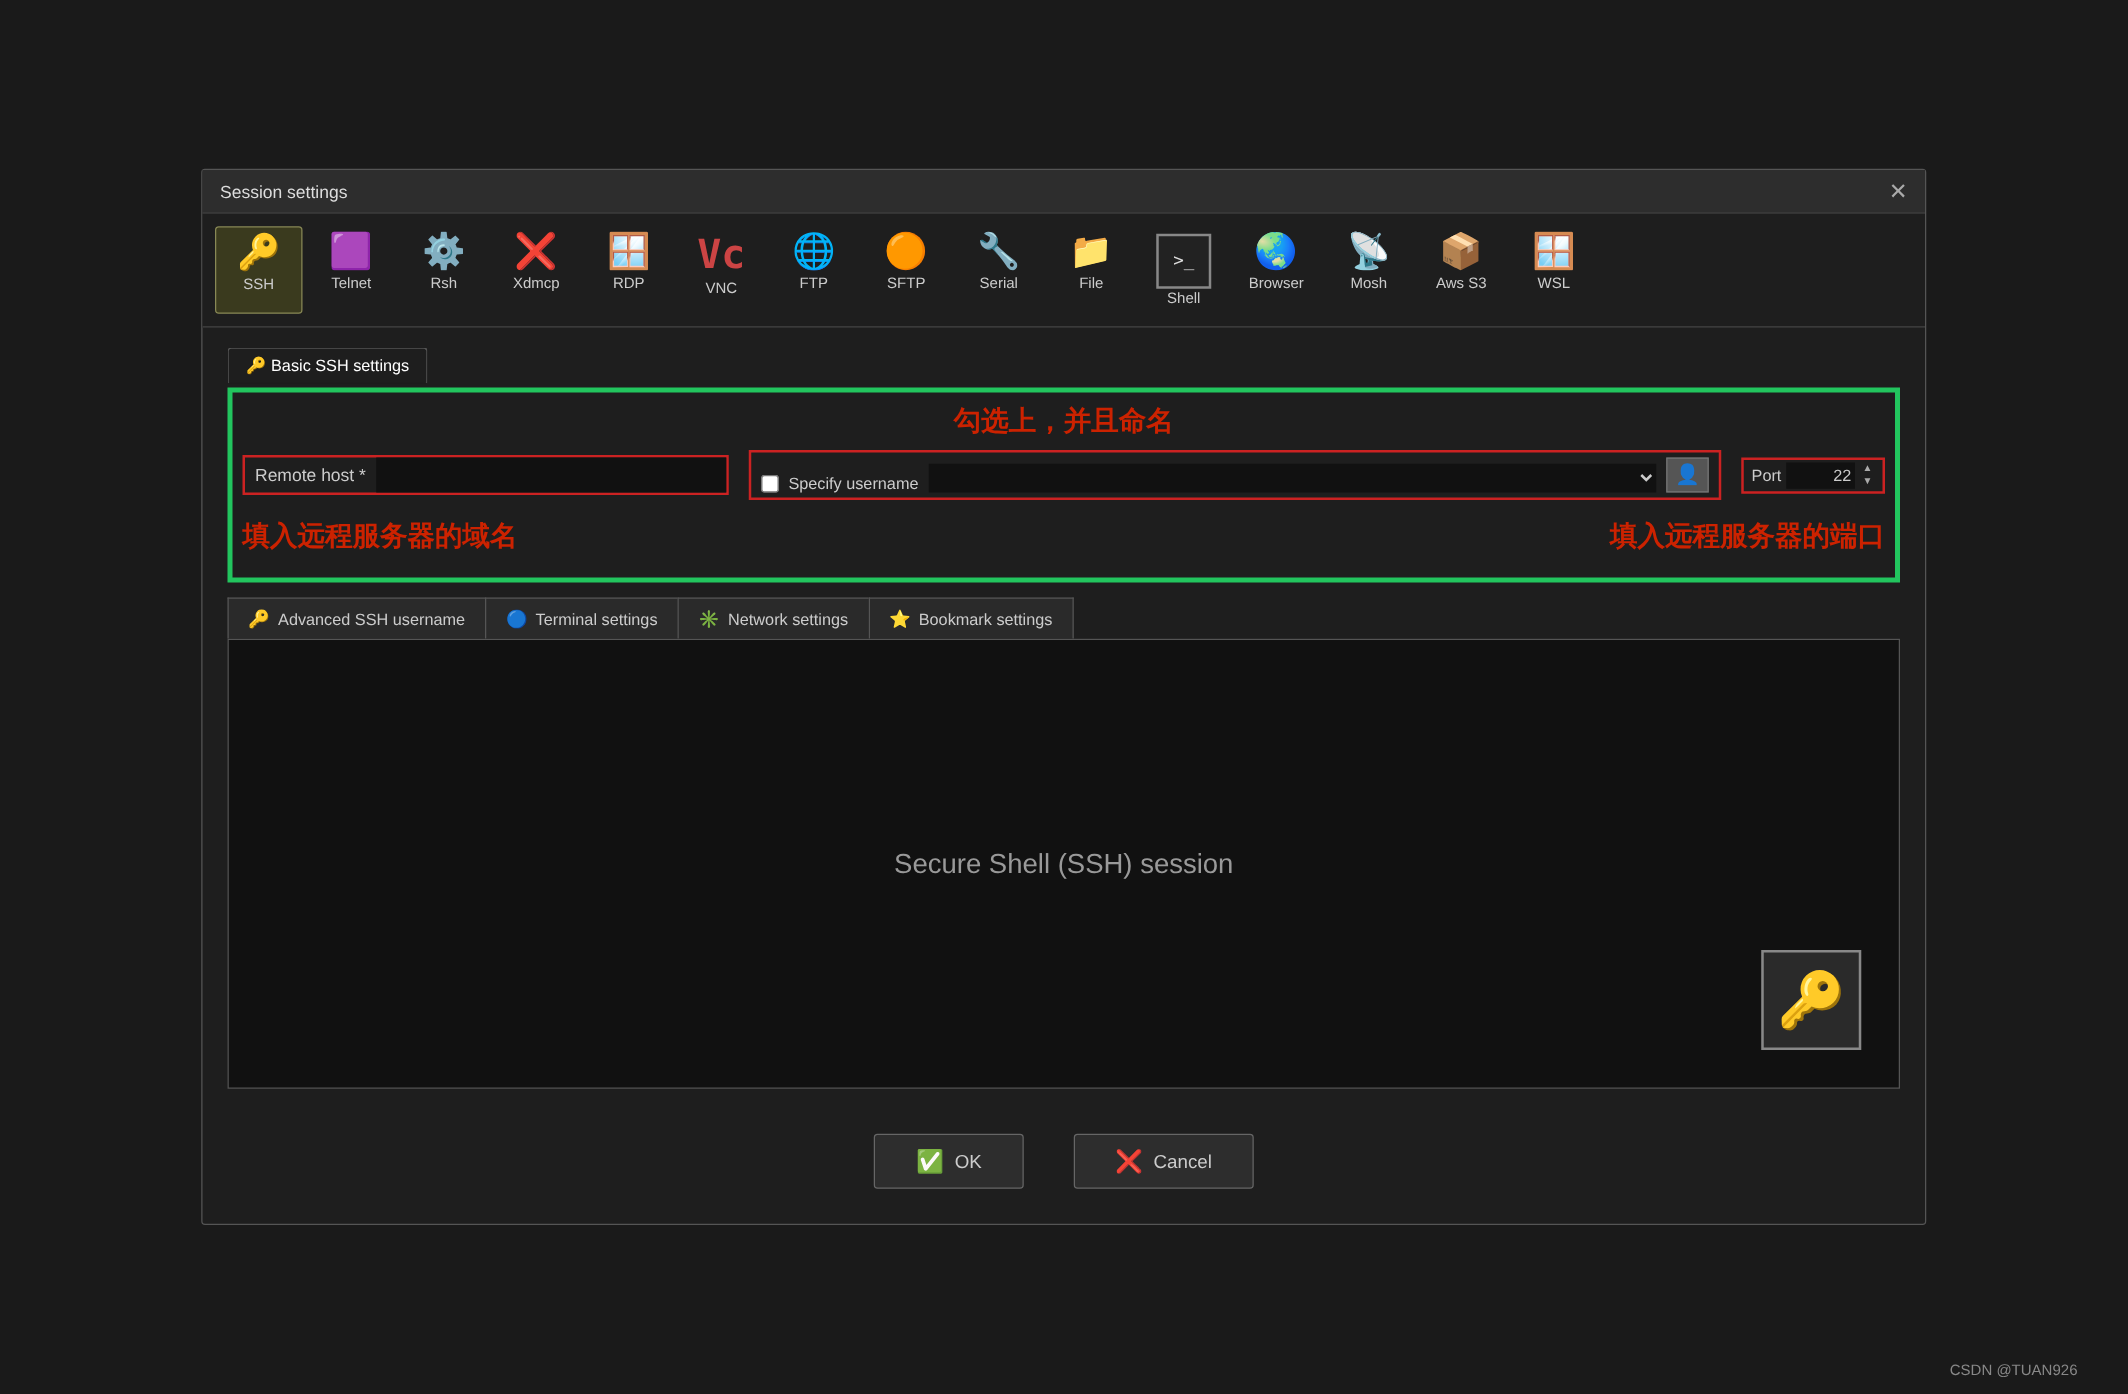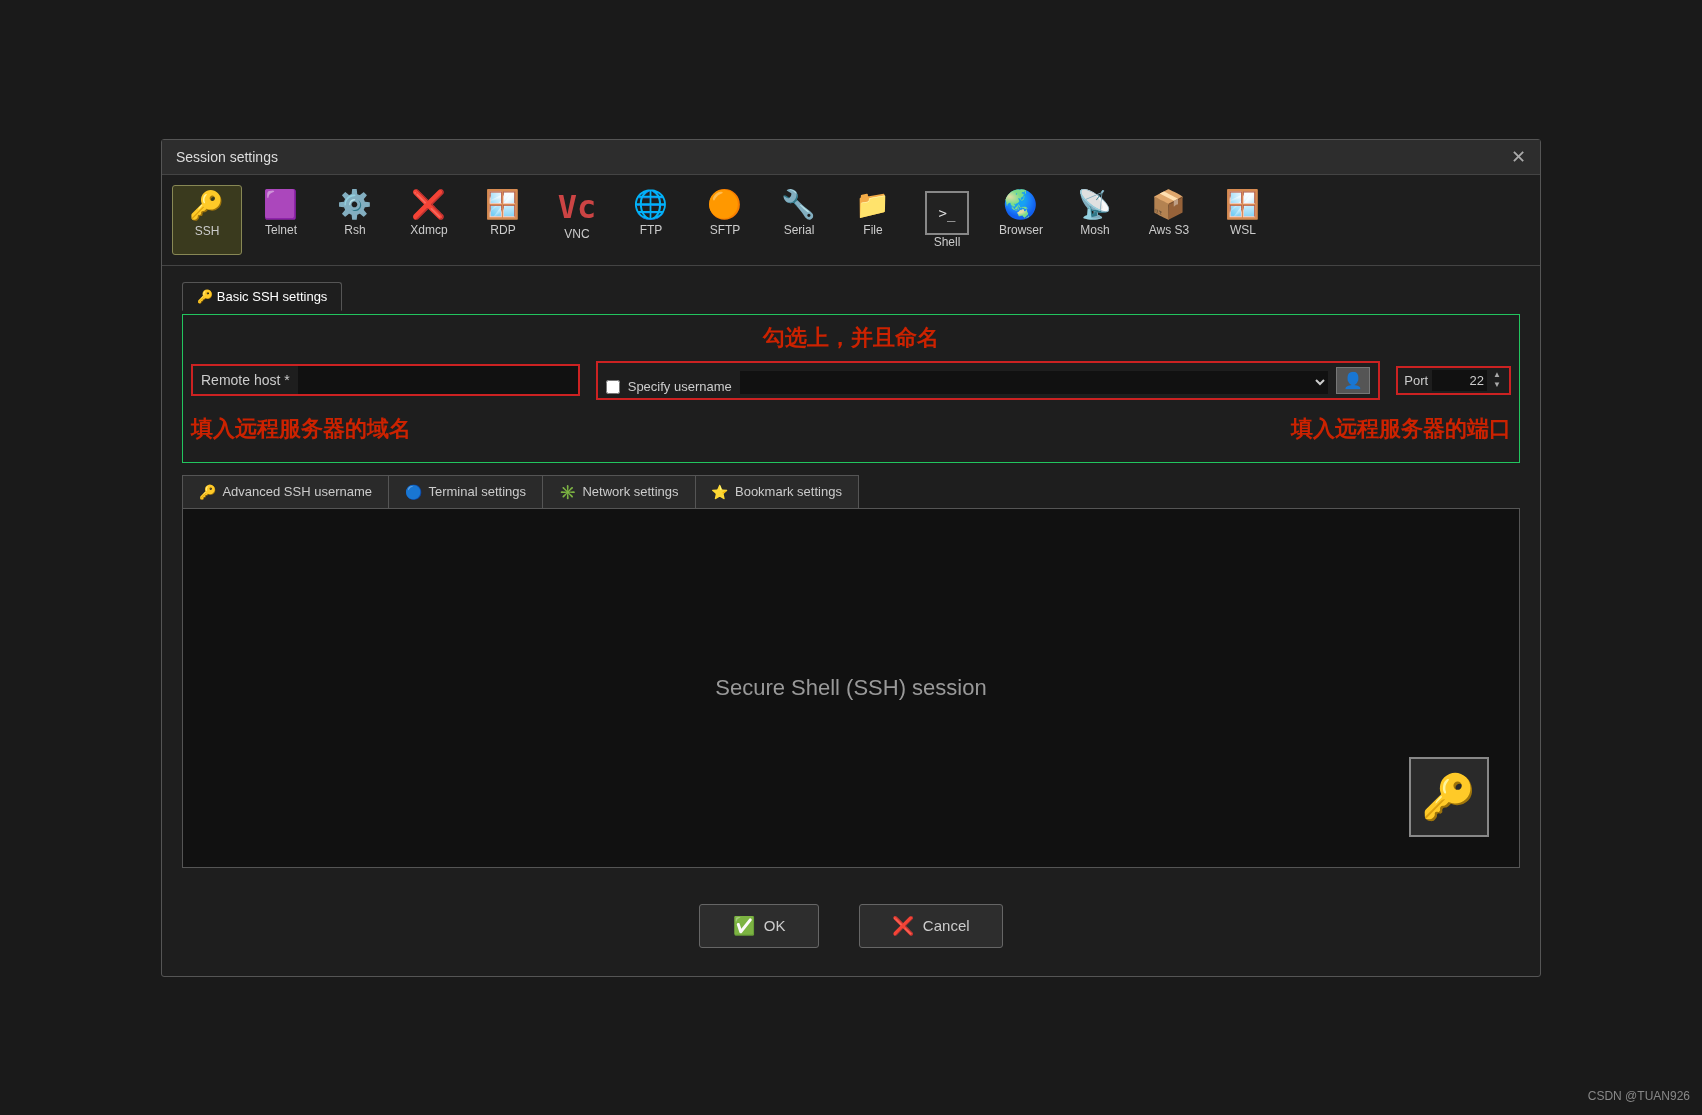--- a/index.html
+++ b/index.html
@@ -88,21 +88,21 @@
       font-size: 13px;
       color: #ccc;
       cursor: pointer;
     }
     .section-tab.active {
       background: #1e1e1e;
       border-bottom: 1px solid #1e1e1e;
       color: #fff;
     }
     .section-body {
-      border: 1px solid #22c55e;
+      border: 4px solid #22c55e;
       padding: 8px;
       background: #1e1e1e;
       margin-bottom: 12px;
     }
     .remote-host-row {
       display: flex;
       align-items: center;
       gap: 16px;
       margin-bottom: 8px;
     }
@@ -267,21 +267,21 @@
       font-size: 15px;
       cursor: pointer;
       min-width: 120px;
       justify-content: center;
     }
     .ok-icon { color: #22aa22; font-size: 18px; }
     .cancel-icon { color: #cc2222; font-size: 18px; }
     .csdn-watermark {
       position: fixed;
       bottom: 12px;
-      right: 12px;
+      right: 40px;
       color: #888;
       font-size: 12px;
     }
     .remote-row-annotation {
       display: flex;
       justify-content: space-between;
       align-items: flex-start;
     }
     .ssh-icon-terminal {
       font-family: monospace;

